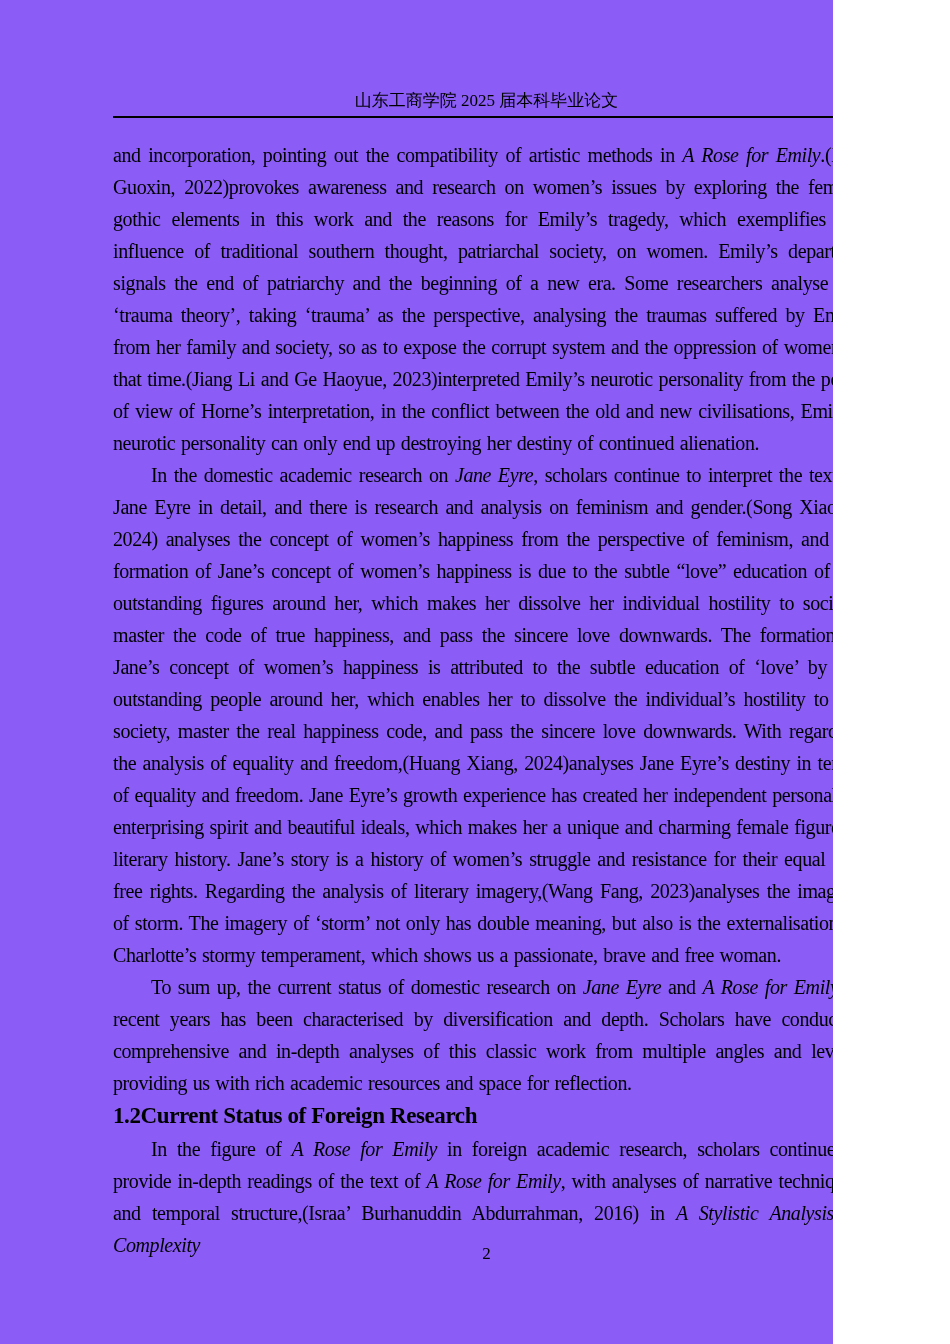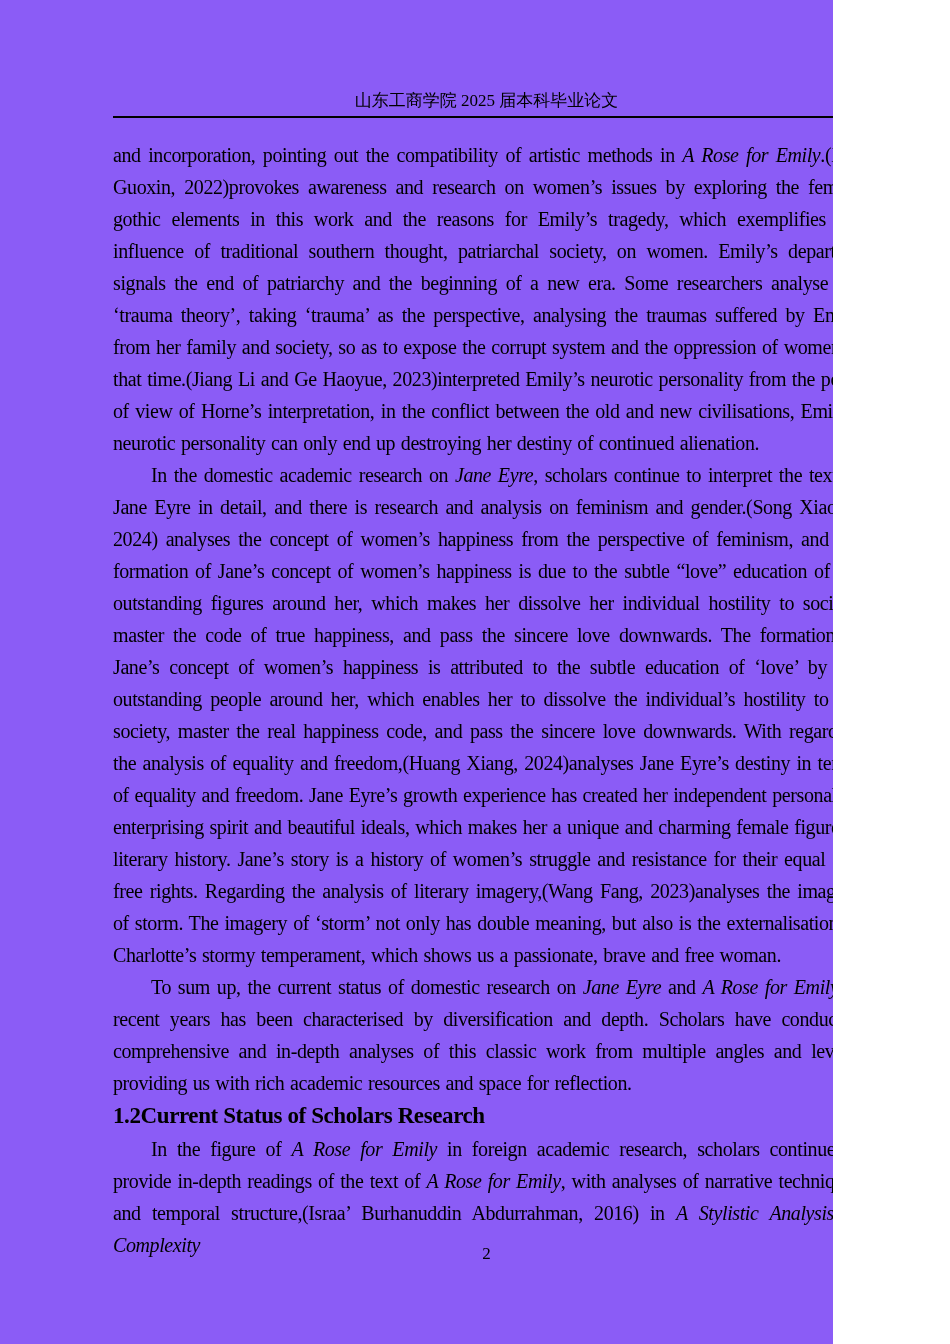--- a/index.html
+++ b/index.html
@@ -73,20 +73,20 @@
 <div class="page">
   <div class="header">
     <div class="header-title">山东工商学院 2025 届本科毕业论文</div>
     <div class="header-rule"></div>
   </div>
 
   <div class="content" id="content">
       <p class="para"><span>and incorporation, pointing out the compatibility of artistic methods in </span><i>A Rose for Emily</i><span>.(Xin Guoxin, 2022)provokes awareness and research on women’s issues by exploring the female gothic elements in this work and the reasons for Emily’s tragedy, which exemplifies the influence of traditional southern thought, patriarchal society, on women. Emily’s departure signals the end of patriarchy and the beginning of a new era. Some researchers analyse the ‘trauma theory’, taking ‘trauma’ as the perspective, analysing the traumas suffered by Emily from her family and society, so as to expose the corrupt system and the oppression of women at that time.(Jiang Li and Ge Haoyue, 2023)interpreted Emily’s neurotic personality from the point of view of Horne’s interpretation, in the conflict between the old and new civilisations, Emily’s neurotic personality can only end up destroying her destiny of continued alienation.</span></p>
       <p class="para indent"><span>In the domestic academic research on </span><i>Jane Eyre</i><span>, scholars continue to interpret the text of Jane Eyre in detail, and there is research and analysis on feminism and gender.(Song Xiaolei, 2024) analyses the concept of women’s happiness from the perspective of feminism, and the formation of Jane’s concept of women’s happiness is due to the subtle “love” education of the outstanding figures around her, which makes her dissolve her individual hostility to society, master the code of true happiness, and pass the sincere love downwards. The formation of Jane’s concept of women’s happiness is attributed to the subtle education of ‘love’ by the outstanding people around her, which enables her to dissolve the individual’s hostility to the society, master the real happiness code, and pass the sincere love downwards. With regard to the analysis of equality and freedom,(Huang Xiang, 2024)analyses Jane Eyre’s destiny in terms of equality and freedom. Jane Eyre’s growth experience has created her independent personality, enterprising spirit and beautiful ideals, which makes her a unique and charming female figure in literary history. Jane’s story is a history of women’s struggle and resistance for their equal and free rights. Regarding the analysis of literary imagery,(Wang Fang, 2023)analyses the imagery of storm. The imagery of ‘storm’ not only has double meaning, but also is the externalisation of Charlotte’s stormy temperament, which shows us a passionate, brave and free woman.</span></p>
       <p class="para indent"><span>To sum up, the current status of domestic research on </span><i>Jane Eyre</i><span> and </span><i>A Rose for Emily</i><span> in recent years has been characterised by diversification and depth. Scholars have conducted comprehensive and in-depth analyses of this classic work from multiple angles and levels, providing us with rich academic resources and space for reflection.</span></p>
-      <h2 class="section-heading">1.2Current Status of Scholars Research</h2>
+      <h2 class="section-heading">1.2Current Status of Foreign Research</h2>
       <p class="para indent"><span>In the figure of </span><i>A Rose for Emily</i><span> in foreign academic research, scholars continue to provide in-depth readings of the text of </span><i>A Rose for Emily</i><span>, with analyses of narrative techniques and temporal structure,(Israa’ Burhanuddin Abdurrahman, 2016) in </span><i>A Stylistic Analysis of Complexity</i></p>
     </div>
 
   <div class="footer">
     <span>2</span>
   </div>
 </div>
 
 </body></html>

